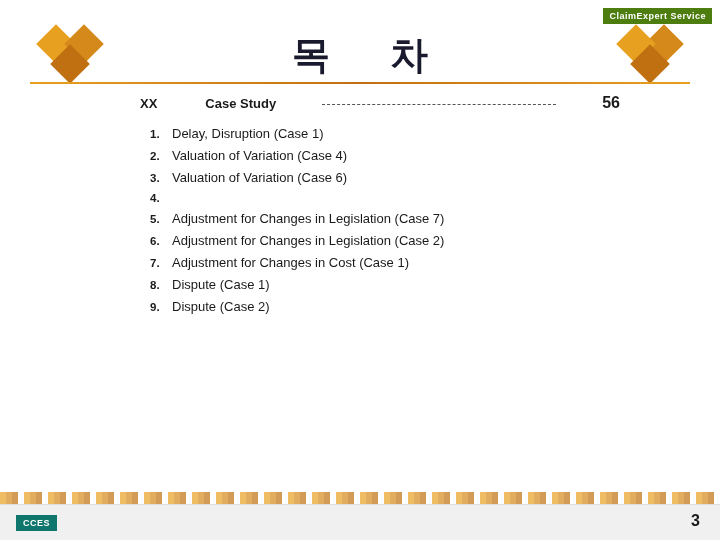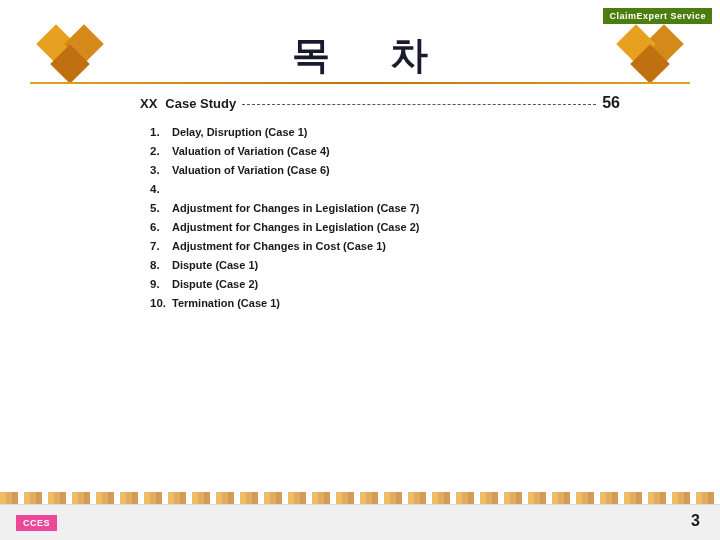--- a/index.html
+++ b/index.html
@@ -112,20 +112,21 @@
     }
 
     
     .section-header {
       display: flex;
       align-items: baseline;
       margin-bottom: 14px;
       font-size: 13px;
       font-weight: bold;
       color: #1a1a1a;
+      gap: 40px;
     }
 
     .section-xx {
       margin-right: 8px;
       font-size: 13px;
       font-weight: bold;
     }
 
     .section-title {
       font-size: 13px;
@@ -158,40 +159,39 @@
       color: #1a1a1a;
     }
 
     .list-num {
       min-width: 22px;
       font-weight: bold;
       font-size: 11.5px;
     }
 
     .list-text {
-      font-size: 11px;
-      font-weight: bold;
+      font-size: 13px;
     }
 
     
     .bottom-bar {
       position: absolute;
       bottom: 0;
       left: 0;
       right: 0;
       height: 36px;
       background: #f0f0f0;
       border-top: 1px solid #ddd;
       display: flex;
       align-items: center;
       padding: 0 16px;
     }
 
     .cces-badge {
-      background: #ec4899;
+      background: #0f766e;
       color: #ffffff;
       font-size: 9px;
       font-weight: bold;
       padding: 3px 7px;
       margin-right: 10px;
       letter-spacing: 0.5px;
     }
 
     .bottom-text {
       font-size: 11px;
@@ -294,24 +294,20 @@
         <span class="list-text">Adjustment for Changes in Cost (Case 1)</span>
       </div>
       <div class="list-item">
         <span class="list-num">8.</span>
         <span class="list-text">Dispute (Case 1)</span>
       </div>
       <div class="list-item">
         <span class="list-num">9.</span>
         <span class="list-text">Dispute (Case 2)</span>
       </div>
-      <div class="list-item">
-        <span class="list-num">10.</span>
-        <span class="list-text">Termination (Case 1)</span>
-      </div>
     </div>
 
 </div>
 
 <div class="bottom-pattern"></div>
 
 <div class="bottom-bar">
   <span class="cces-badge">CCES</span>
   <span class="page-number">3</span>
 </div>

